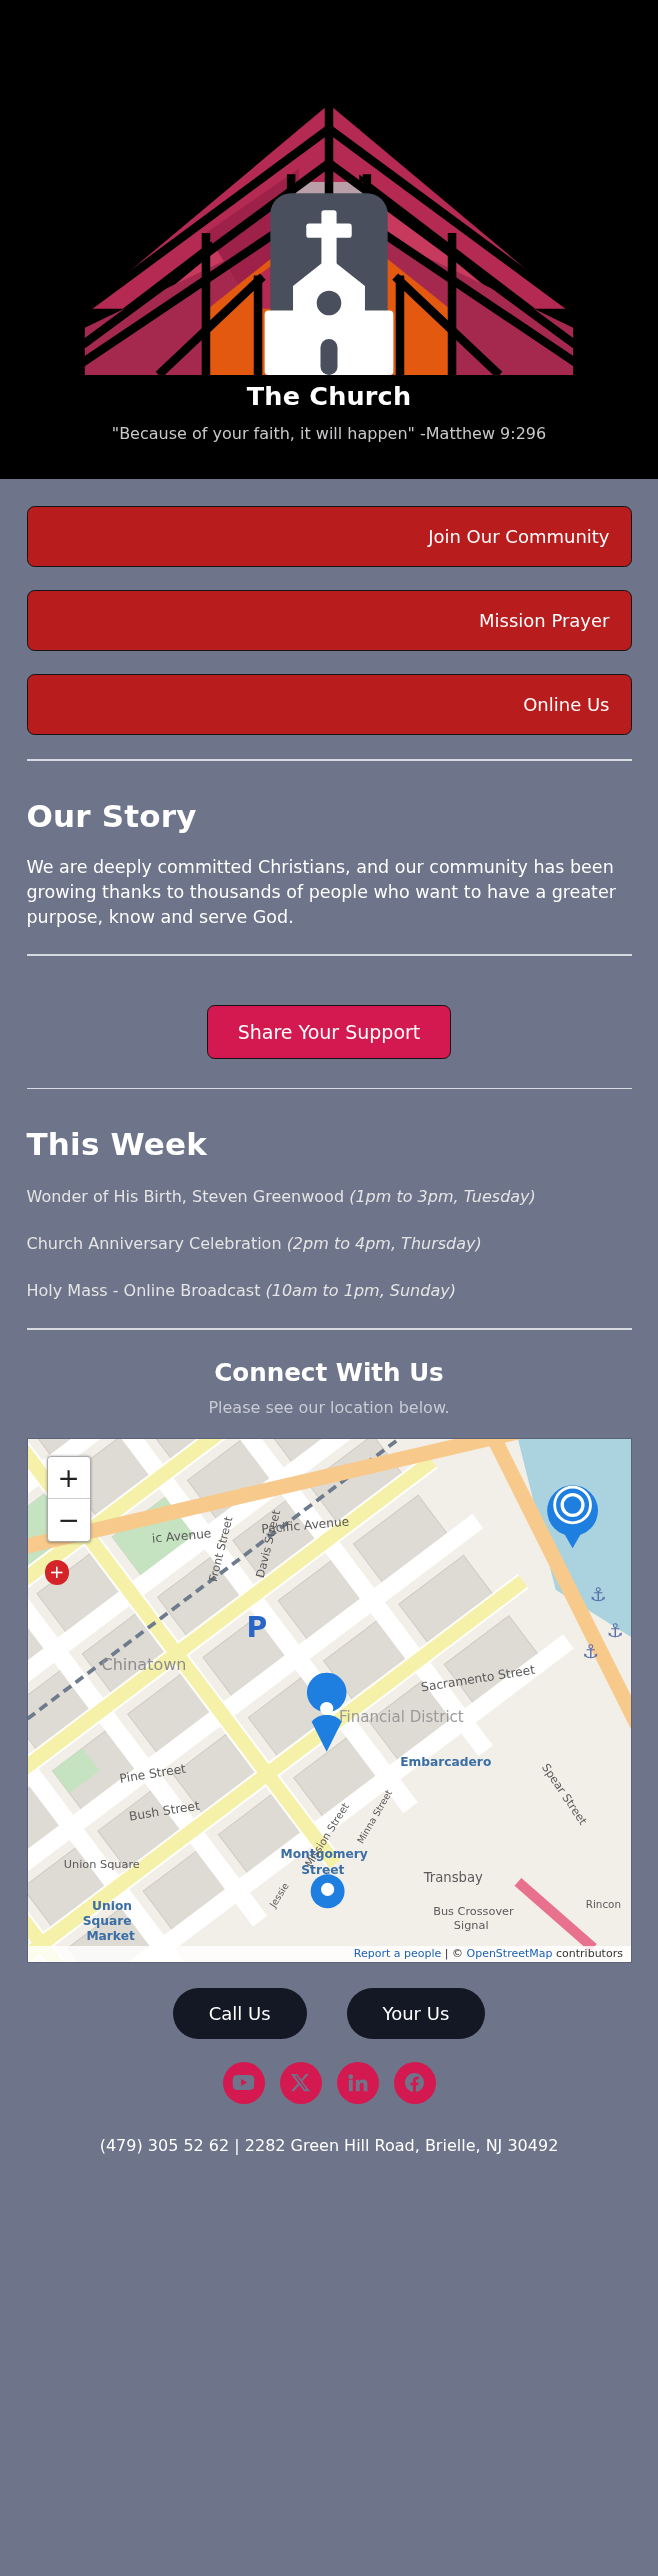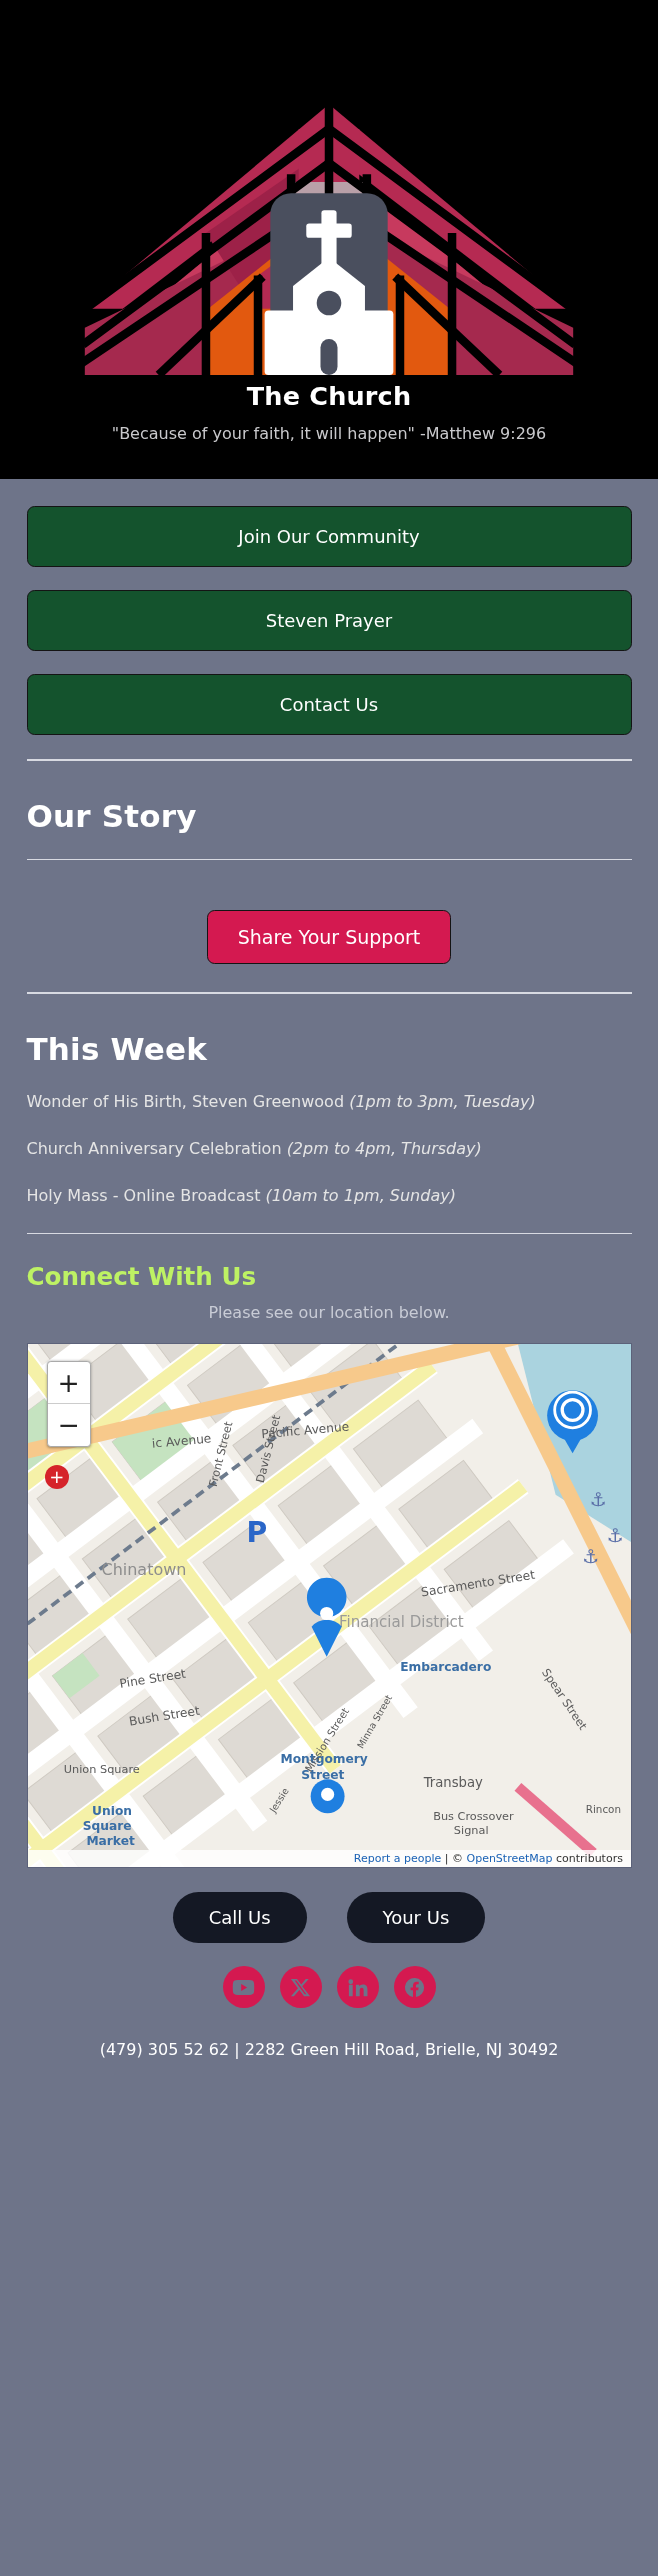--- a/index.html
+++ b/index.html
@@ -42,26 +42,26 @@
 
   
   .page {
     padding: 0 26.5px;
   }
 
   .cta-stack { padding-top: 26.5px; }
   .cta-btn {
     display: block;
     width: 100%;
-    background: #14532d;
+    background: #b91c1c;
     border: 1.9px solid #141414;
     border-radius: 7.6px;
     color: #ffffff;
     font-size: 18px;
-    text-align: center;
+    text-align: right;
     padding: 19px 21px;
     margin-bottom: 23px;
     cursor: pointer;
     font-family: "DejaVu Sans", sans-serif;
   }
 
   .rule {
     height: 1.9px;
     background: #d8dae2;
     margin: 24.6px 0;
@@ -100,22 +100,22 @@
 
   .week-list { margin-top: 24.6px; }
   .week-item {
     color: #e5e5e5;
     font-size: 16px;
     margin-bottom: 28px;
   }
   .week-item .when { font-style: italic; }
 
   .connect-head {
-    text-align: left;
-    color: #bef264;
+    text-align: center;
+    color: #ffffff;
     font-size: 24.6px;
     font-weight: bold;
     margin-top: 28px;
   }
   .connect-sub {
     text-align: center;
     color: #c9ccd6;
     font-size: 16px;
     margin-top: 11.4px;
   }
@@ -272,28 +272,29 @@
     </svg>
   </div>
   <div class="hero-title">The Church</div>
   <div class="hero-tagline">"Because of your faith, it will happen" -Matthew 9:296</div>
 </div>
 
 <div class="page">
 
   <div class="cta-stack">
     <button class="cta-btn">Join Our Community</button>
-    <button class="cta-btn">Steven Prayer</button>
-    <button class="cta-btn">Contact Us</button>
+    <button class="cta-btn">Mission Prayer</button>
+    <button class="cta-btn">Online Us</button>
   </div>
 
   <hr class="rule">
 
   <div>
     <div class="sec-title">Our Story</div>
+    <div class="story-text">We are deeply committed Christians, and our community has been growing thanks to thousands of people who want to have a greater purpose, know and serve God.</div>
   </div>
 
   <hr class="rule">
 
   <div class="support-row">
     <button class="support-btn">Share Your Support</button>
   </div>
 
   <hr class="rule">
 

